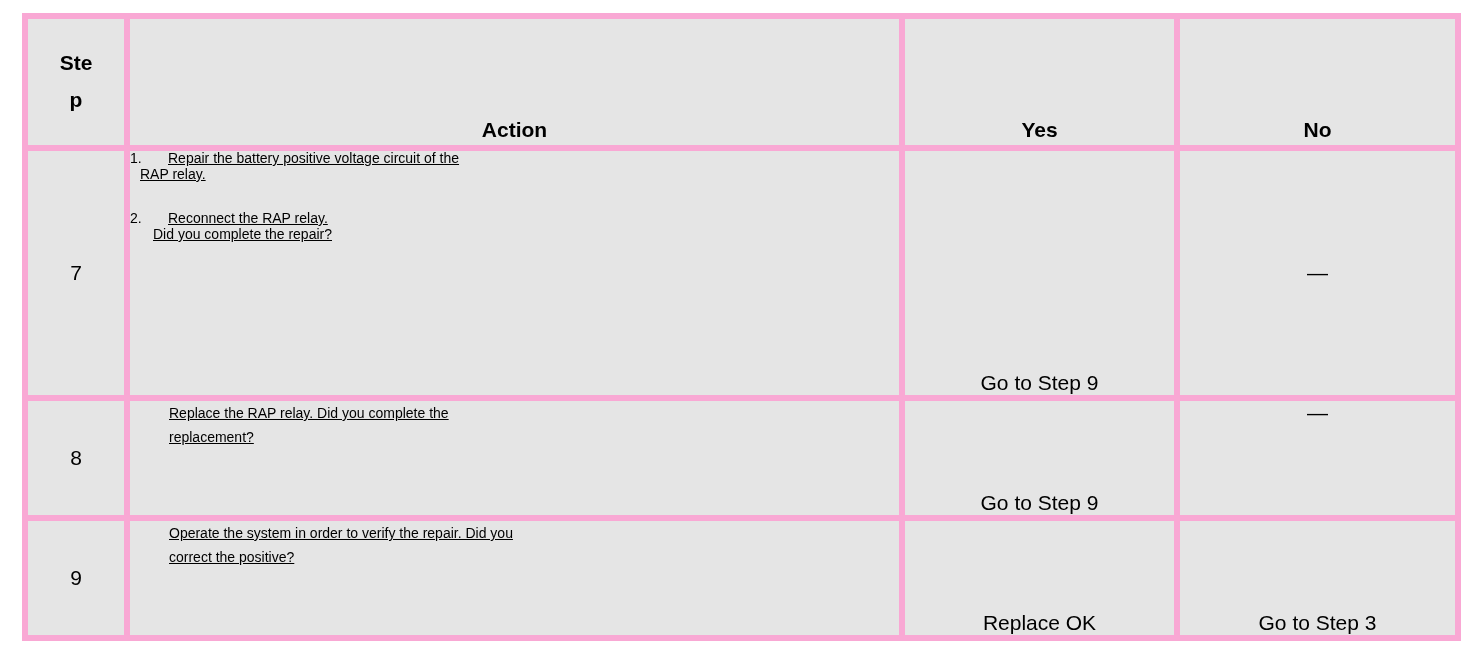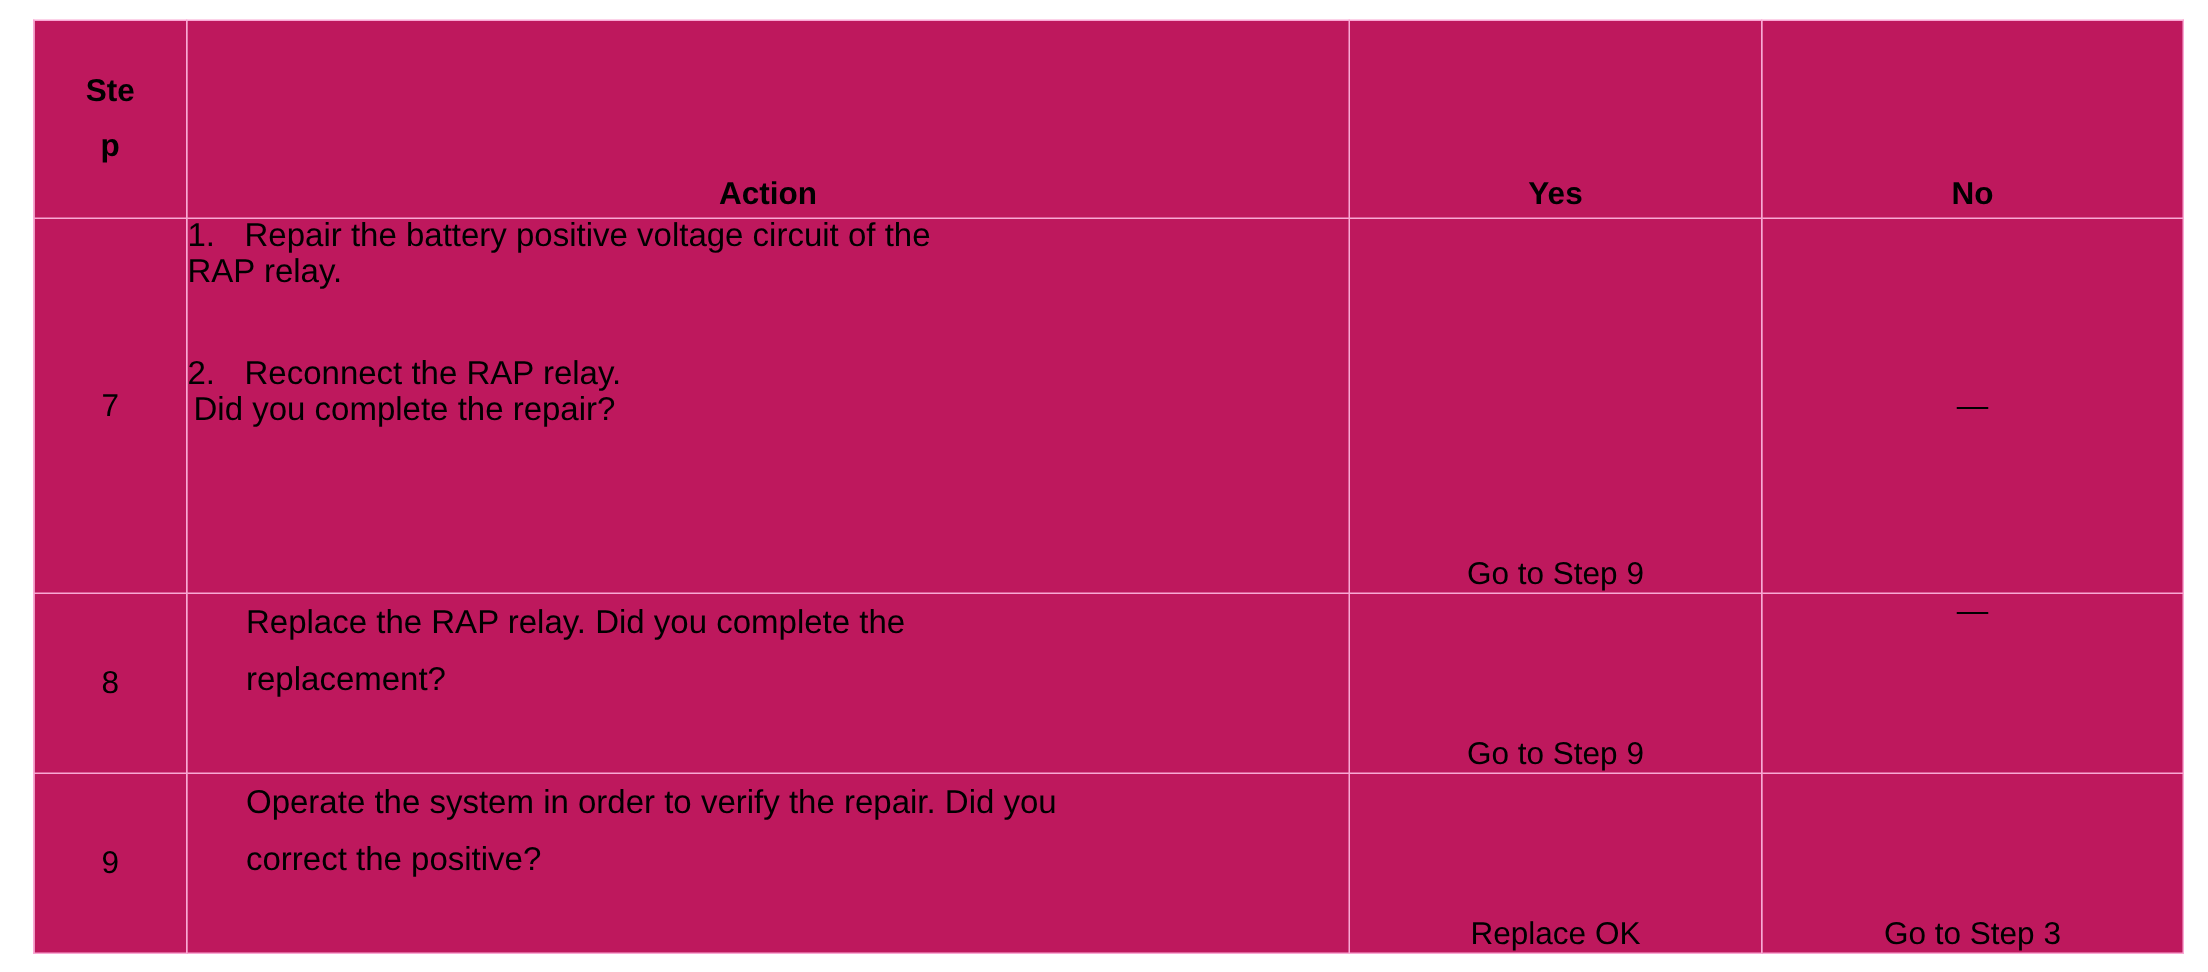--- a/index.html
+++ b/index.html
@@ -28,24 +28,24 @@
     background: #ffffff;
   }
 
   #diagnostic-table col.col-step   { width: 102px; }
   #diagnostic-table col.col-action { width: 775px; }
   #diagnostic-table col.col-yes    { width: 275px; }
   #diagnostic-table col.col-no     { width: 281px; }
 
   #diagnostic-table td,
   #diagnostic-table th {
-    border: 1px solid #f9a8d4;
+    border: 6px solid #f9a8d4;
     box-sizing: border-box;
     padding: 0;
-    background: #be185d;
+    background: #e5e5e5;
   }
 
   
   tr.header-row { height: 132px; }
 
   th.head-cell {
     font-weight: bold;
     font-size: 21px;
     text-align: center;
     vertical-align: bottom;
@@ -72,23 +72,24 @@
 
   td.cell-step {
     text-align: center;
     vertical-align: middle;
     font-size: 21px;
     font-weight: normal;
   }
 
   td.cell-action {
     vertical-align: top;
-    font-size: 22px;
+    font-size: 14px;
     line-height: 1.0;
     padding: 14px 10px 0 18px;
+    text-decoration: underline;
   }
 
   td.cell-yes,
   td.cell-no {
     text-align: center;
     font-size: 21px;
   }
 
   
   td.align-bottom { vertical-align: bottom; padding-bottom: 18px; margin-top: 36px; }
@@ -100,26 +101,27 @@
     display: block;
     margin: 0 0 2px 0;
     white-space: normal;
   }
   .numbered-item .item-num {
     display: inline-block;
     min-width: 38px;
   }
   .item-line-2 {
     display: block;
-    margin: 0 0 16px 0;
+    margin: 0 0 0 0;
+    padding-left: 10px;
   }
   .gap-line { display: block; height: 30px; }
   .question-line {
     display: block;
-    margin-left: 4px;
+    margin-left: 23px;
   }
   .plain-line {
     display: block;
     line-height: 1.72;
     padding-left: 39px;
   }
   .step7-line-spacing { line-height: 1.75; }
   .dash-mark { font-size: 21px; letter-spacing: 0; }
 </style>
 </head>

